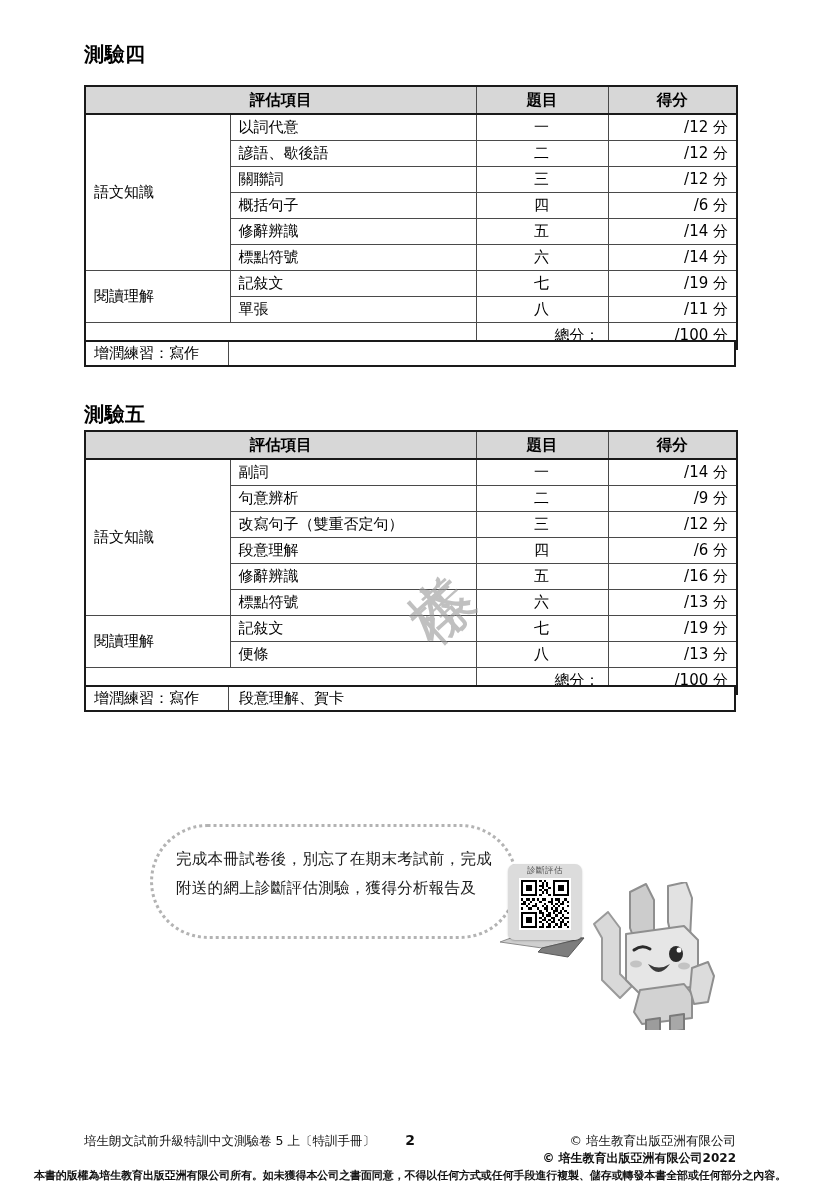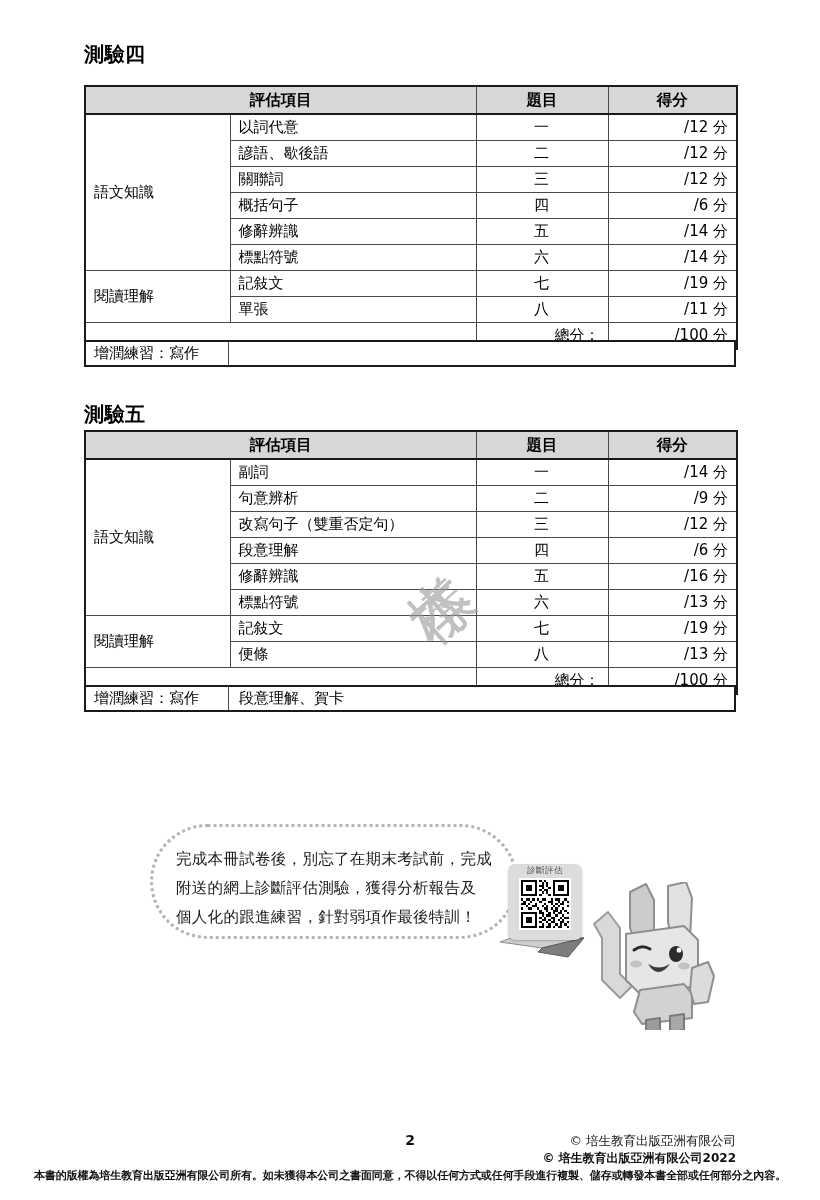--- a/index.html
+++ b/index.html
@@ -389,21 +389,20 @@
     <div class="extra-label">增潤練習：寫作</div>
     <div class="extra-value">段意理解、賀卡</div>
   </div>
 
   <div class="watermark">樣本</div>
 
   <div class="bubble"></div>
   <div class="bubble-text">
     <div>完成本冊試卷後，別忘了在期末考試前，完成</div>
     <div>附送的網上診斷評估測驗，獲得分析報告及</div>
-    <div>個人化的跟進練習，針對弱項作最後特訓！</div>
   </div>
 
   <svg class="bubble-tail" viewBox="0 0 88 34">
     <polygon points="2,16 40,2 86,12 44,22" fill="#cfcfcf" stroke="#8c8c8c" stroke-width="1"></polygon>
     <polygon points="44,22 86,12 70,31 40,26" fill="#7d7d7d" stroke="#5a5a5a" stroke-width="1"></polygon>
   </svg>
 
   <div class="qr-badge">
     <div class="qr-caption">診斷評估</div>
     <div class="qr-code">
@@ -542,18 +541,19 @@
       <ellipse cx="104" cy="72" rx="7" ry="8"></ellipse>
       <ellipse cx="107" cy="68" rx="2.4" ry="2.6" fill="#ffffff"></ellipse>
       <path d="M76,82 q10,16 22,0 q-11,7 -22,0 Z" fill="#3a3a3a"></path>
     </g>
     <g fill="#bdbdbd" opacity="0.85">
       <ellipse cx="64" cy="82" rx="6" ry="3.4"></ellipse>
       <ellipse cx="112" cy="84" rx="6" ry="3.4"></ellipse>
     </g>
   </svg>
 
+  <div class="footer-line" id="footer-left">培生朗文試前升級特訓中文測驗卷 5 上〔特訓手冊〕</div>
   <div class="footer-line" id="footer-page">2</div>
   <div class="footer-line" id="footer-copy1">© 培生教育出版亞洲有限公司</div>
   <div id="footer-copy2">© 培生教育出版亞洲有限公司2022</div>
   <div id="footer-disclaimer">本書的版權為培生教育出版亞洲有限公司所有。如未獲得本公司之書面同意，不得以任何方式或任何手段進行複製、儲存或轉發本書全部或任何部分之內容。</div>
 
 </div>
 
 </body></html>

